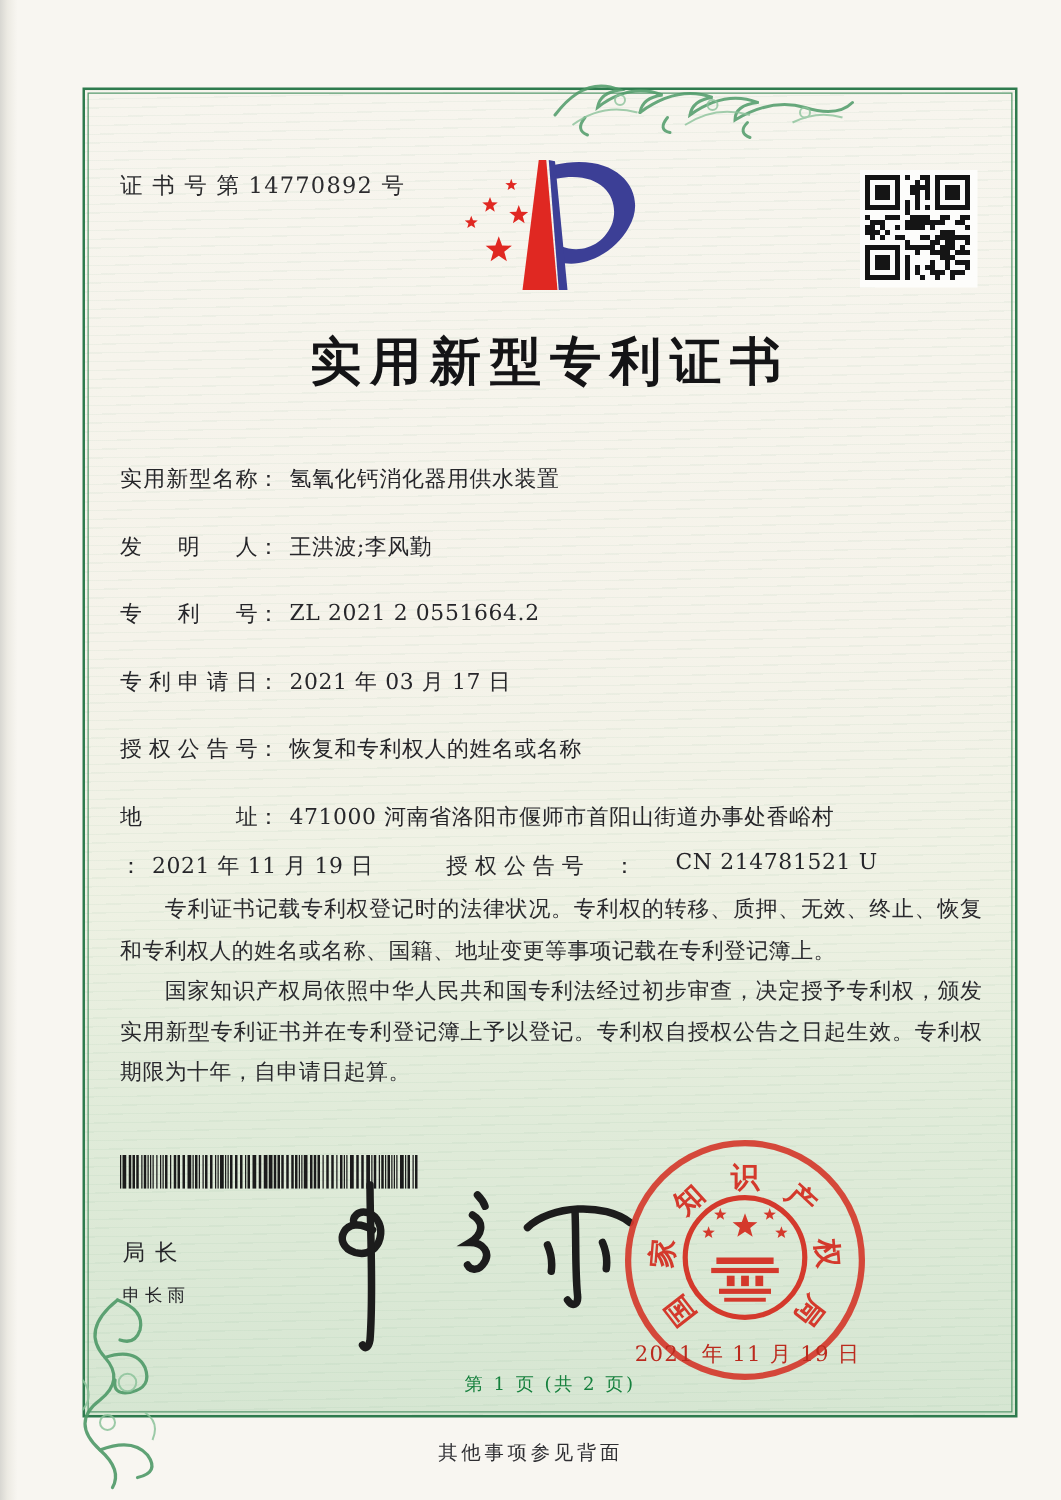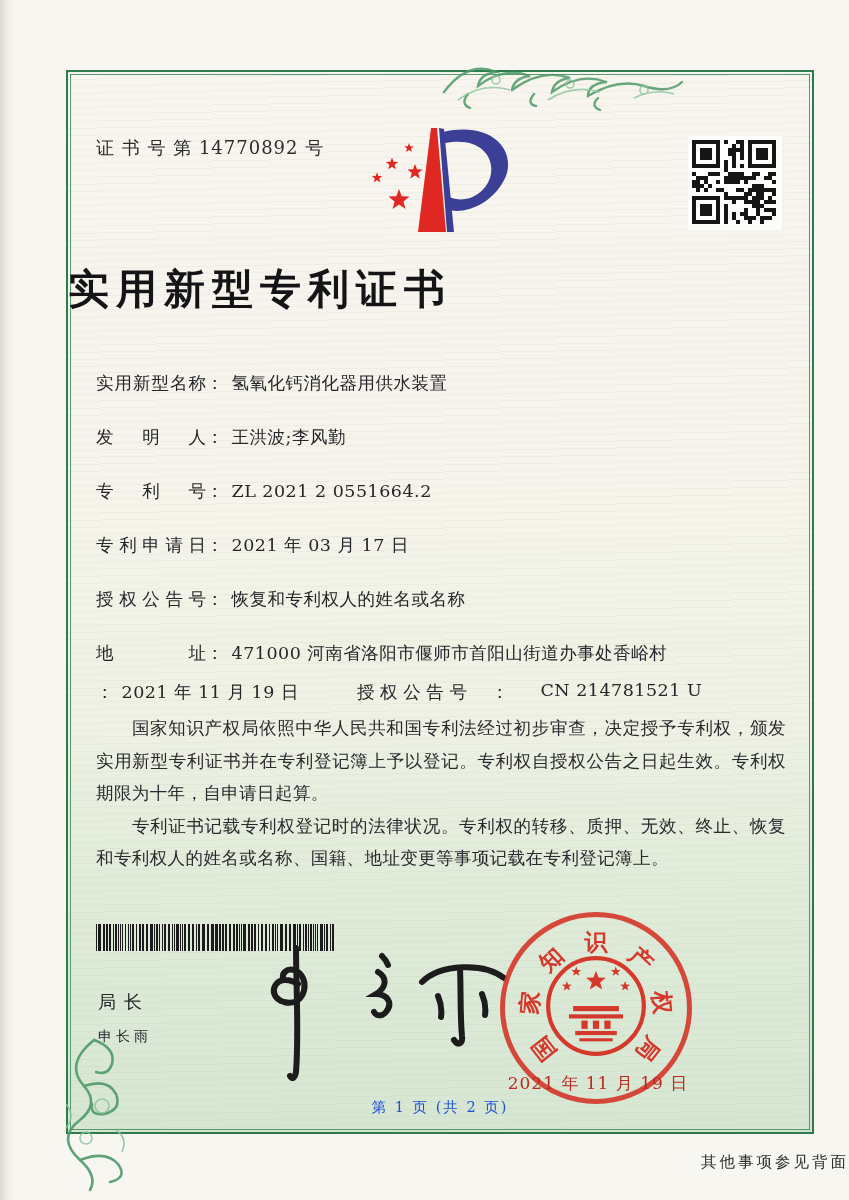--- a/index.html
+++ b/index.html
@@ -12,21 +12,21 @@
         border:2px solid #2e7b4e;z-index:1;padding-left:24px;}
   .frame-inner{position:absolute;inset:2px;border:1px solid #57996e;}
   .paper{position:absolute;inset:0;
         background:linear-gradient(180deg,#f7f5ee 0%,#f5f3ea 42%,#eef1e3 62%,#e0ebd9 78%,#d6e6d2 100%);}
   .waves{position:absolute;inset:0;opacity:.5;
         background:repeating-linear-gradient(179deg,rgba(88,152,112,.12) 0 1px,transparent 1px 7px);}
   .content{position:absolute;inset:0;z-index:2;}
   .cert-no{position:absolute;left:28px;top:64px;font-size:18px;letter-spacing:1px;color:#2b2b2e;}
   .logo{position:absolute;left:279px;top:46px;width:170px;height:124px;}
   .qr{position:absolute;left:620px;top:64px;width:94px;height:94px;background:#fdfdfb;padding:4px;box-sizing:border-box;}
-  .title{position:absolute;left:0;top:190px;width:100%;text-align:left;
+  .title{position:absolute;left:0;top:190px;width:100%;text-align:center;
         font-size:41px;font-weight:bold;letter-spacing:7px;color:#141416;}
   .fields{position:absolute;left:28px;top:284px;right:20px;}
   .field-row{height:54px;display:flex;align-items:center;font-size:17.5px;}
   .f-label{display:inline-block;width:110px;text-align:justify;text-align-last:justify;}
   .colon{margin-right:8px;}
   .f-value{letter-spacing:.5px;}
   .grant-row{height:54px;display:flex;font-size:17.5px;}
   .grant-pair{display:flex;}
   .grant-pair.right{margin-left:58px;gap:24px;}
   .paras{position:absolute;left:28px;right:26px;top:640px;font-size:17.5px;
@@ -36,22 +36,22 @@
   .signer-title{position:absolute;left:30px;top:918px;font-size:18px;letter-spacing:8px;}
   .signer-name{position:absolute;left:30px;top:956px;font-size:14px;letter-spacing:4px;}
   .signature{position:absolute;left:168px;top:866px;width:290px;height:150px;}
   .seal{position:absolute;left:432px;top:840px;width:192px;height:192px;}
   .seal-ring{position:absolute;inset:0;border:5px solid rgba(212,57,44,.92);border-radius:50%;}
   .seal-ring-text{position:absolute;inset:0;font-family:"DejaVu Serif","Liberation Serif",serif;}
   .emblem{position:absolute;left:44px;top:42px;width:104px;height:104px;}
   .seal-date{position:absolute;left:425px;top:1000px;width:210px;text-align:center;
         font-size:17px;color:#bb2a1e;letter-spacing:1px;}
   .page-note{position:absolute;left:0;top:1026px;width:100%;text-align:center;
-        font-size:14.5px;letter-spacing:2px;color:#1d4ed8;}
-  .back-note{position:absolute;left:0;top:1152px;width:100%;text-align:right;
+        font-size:14.5px;letter-spacing:2px;color:#15803d;}
+  .back-note{position:absolute;left:0;top:1152px;width:100%;text-align:center;
         font-size:15.5px;letter-spacing:3px;color:#2e2e32;z-index:3;}
   .orn-top{position:absolute;left:370px;top:-18px;width:250px;height:60px;}
   .orn-corner{position:absolute;left:-22px;top:962px;width:140px;height:160px;}
 </style>
 </head>
 <body>
 
 <div class="page">
 
   <div class="frame">
@@ -373,22 +373,22 @@
           </span>
           <span class="grant-pair right">
             <span class="f-label">授权公告号</span>
               <span class="colon">：</span>
             <span class="f-value">CN 214781521 U</span>
           </span>
         </div>
       </div>
 
       <div class="paras">
+        <p>专利证书记载专利权登记时的法律状况。专利权的转移、质押、无效、终止、恢复和专利权人的姓名或名称、国籍、地址变更等事项记载在专利登记簿上。</p>
         <p>国家知识产权局依照中华人民共和国专利法经过初步审查，决定授予专利权，颁发实用新型专利证书并在专利登记簿上予以登记。专利权自授权公告之日起生效。专利权期限为十年，自申请日起算。</p>
-        <p>专利证书记载专利权登记时的法律状况。专利权的转移、质押、无效、终止、恢复和专利权人的姓名或名称、国籍、地址变更等事项记载在专利登记簿上。</p>
       </div>
 
       <div class="barcode"><svg id="barcode-svg" width="242" height="27" viewBox="0 0 242 27">
             <rect x="0" y="0" width="1" height="27" fill="#1b1b1b"></rect>
             <rect x="2" y="0" width="3" height="27" fill="#1b1b1b"></rect>
             <rect x="7" y="0" width="2" height="27" fill="#1b1b1b"></rect>
             <rect x="10" y="0" width="2" height="27" fill="#1b1b1b"></rect>
             <rect x="13" y="0" width="2" height="27" fill="#1b1b1b"></rect>
             <rect x="17" y="0" width="1" height="27" fill="#1b1b1b"></rect>
             <rect x="19" y="0" width="2" height="27" fill="#1b1b1b"></rect>

